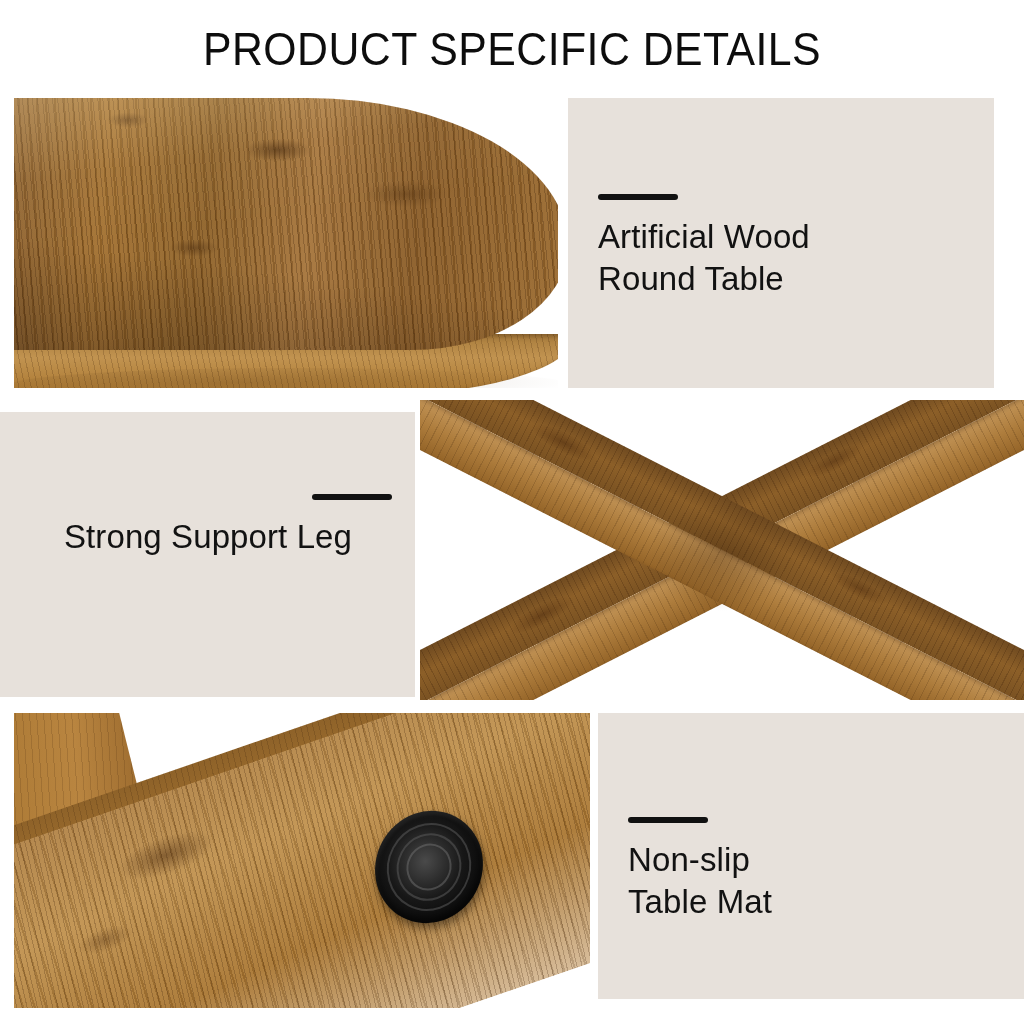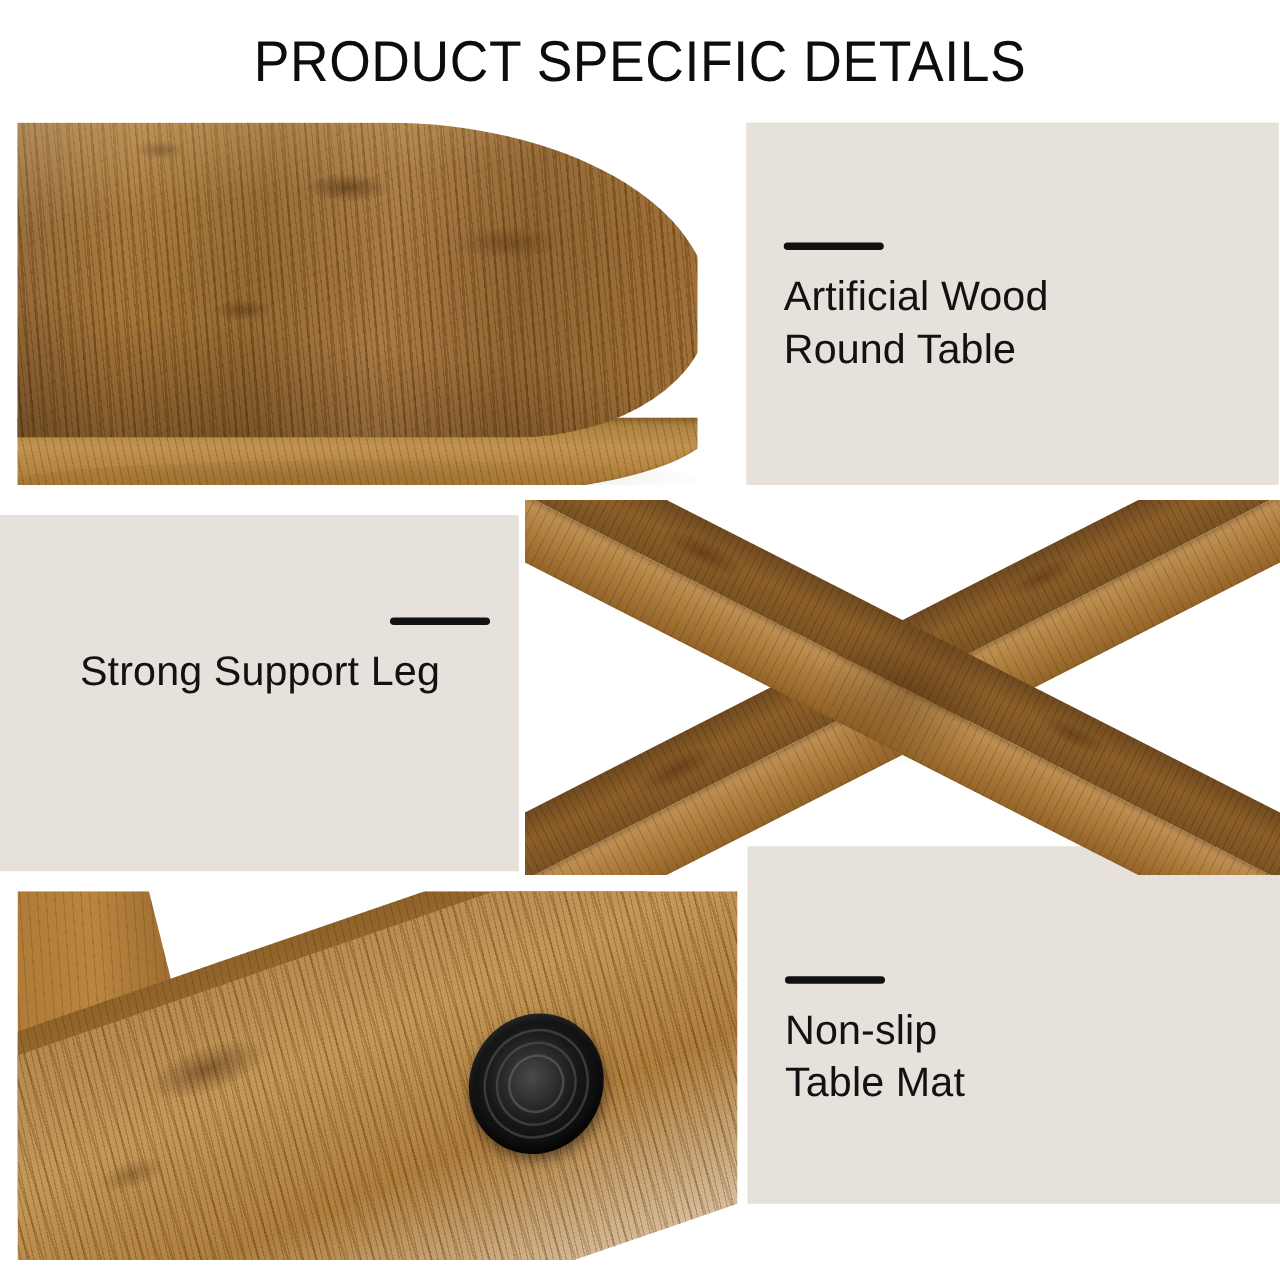--- a/index.html
+++ b/index.html
@@ -255,21 +255,21 @@
 
 <div class="panel photo-panel" style="left:14px; top:98px; width:544px; height:290px;">
   <div class="tabletop-wrap">
     <div class="tabletop-edge"></div>
     <div class="tabletop-face"></div>
     <div class="tabletop-sheen"></div>
     <div class="tabletop-shadow"></div>
   </div>
 </div>
 
-<div class="panel text-panel" style="left:597px; top:98px; width:426px; height:290px;">
+<div class="panel text-panel" style="left:568px; top:98px; width:426px; height:290px;">
   <div class="caption" style="left:30px; top:96px; width:340px;">
     <div class="dash"></div>
     <div class="caption-text">Artificial Wood
 Round Table</div>
   </div>
 </div>
 
 <div class="panel text-panel" style="left:0px; top:412px; width:415px; height:285px;">
   <div class="caption align-right" style="left:24px; top:82px; width:368px;">
     <div class="dash"></div>
@@ -298,19 +298,19 @@
     <div class="mat-leg"></div>
   </div>
 </div>
 
 <div class="mat-pad">
   <div class="mat-pad-ring r1"></div>
   <div class="mat-pad-ring r2"></div>
   <div class="mat-pad-ring r3"></div>
 </div>
 
-<div class="panel text-panel" style="left:598px; top:677px; width:426px; height:286px;">
+<div class="panel text-panel" style="left:598px; top:713px; width:426px; height:286px;">
   <div class="caption" style="left:30px; top:104px; width:340px;">
     <div class="dash"></div>
     <div class="caption-text">Non-slip
 Table Mat</div>
   </div>
 </div>
 
 </body></html>

